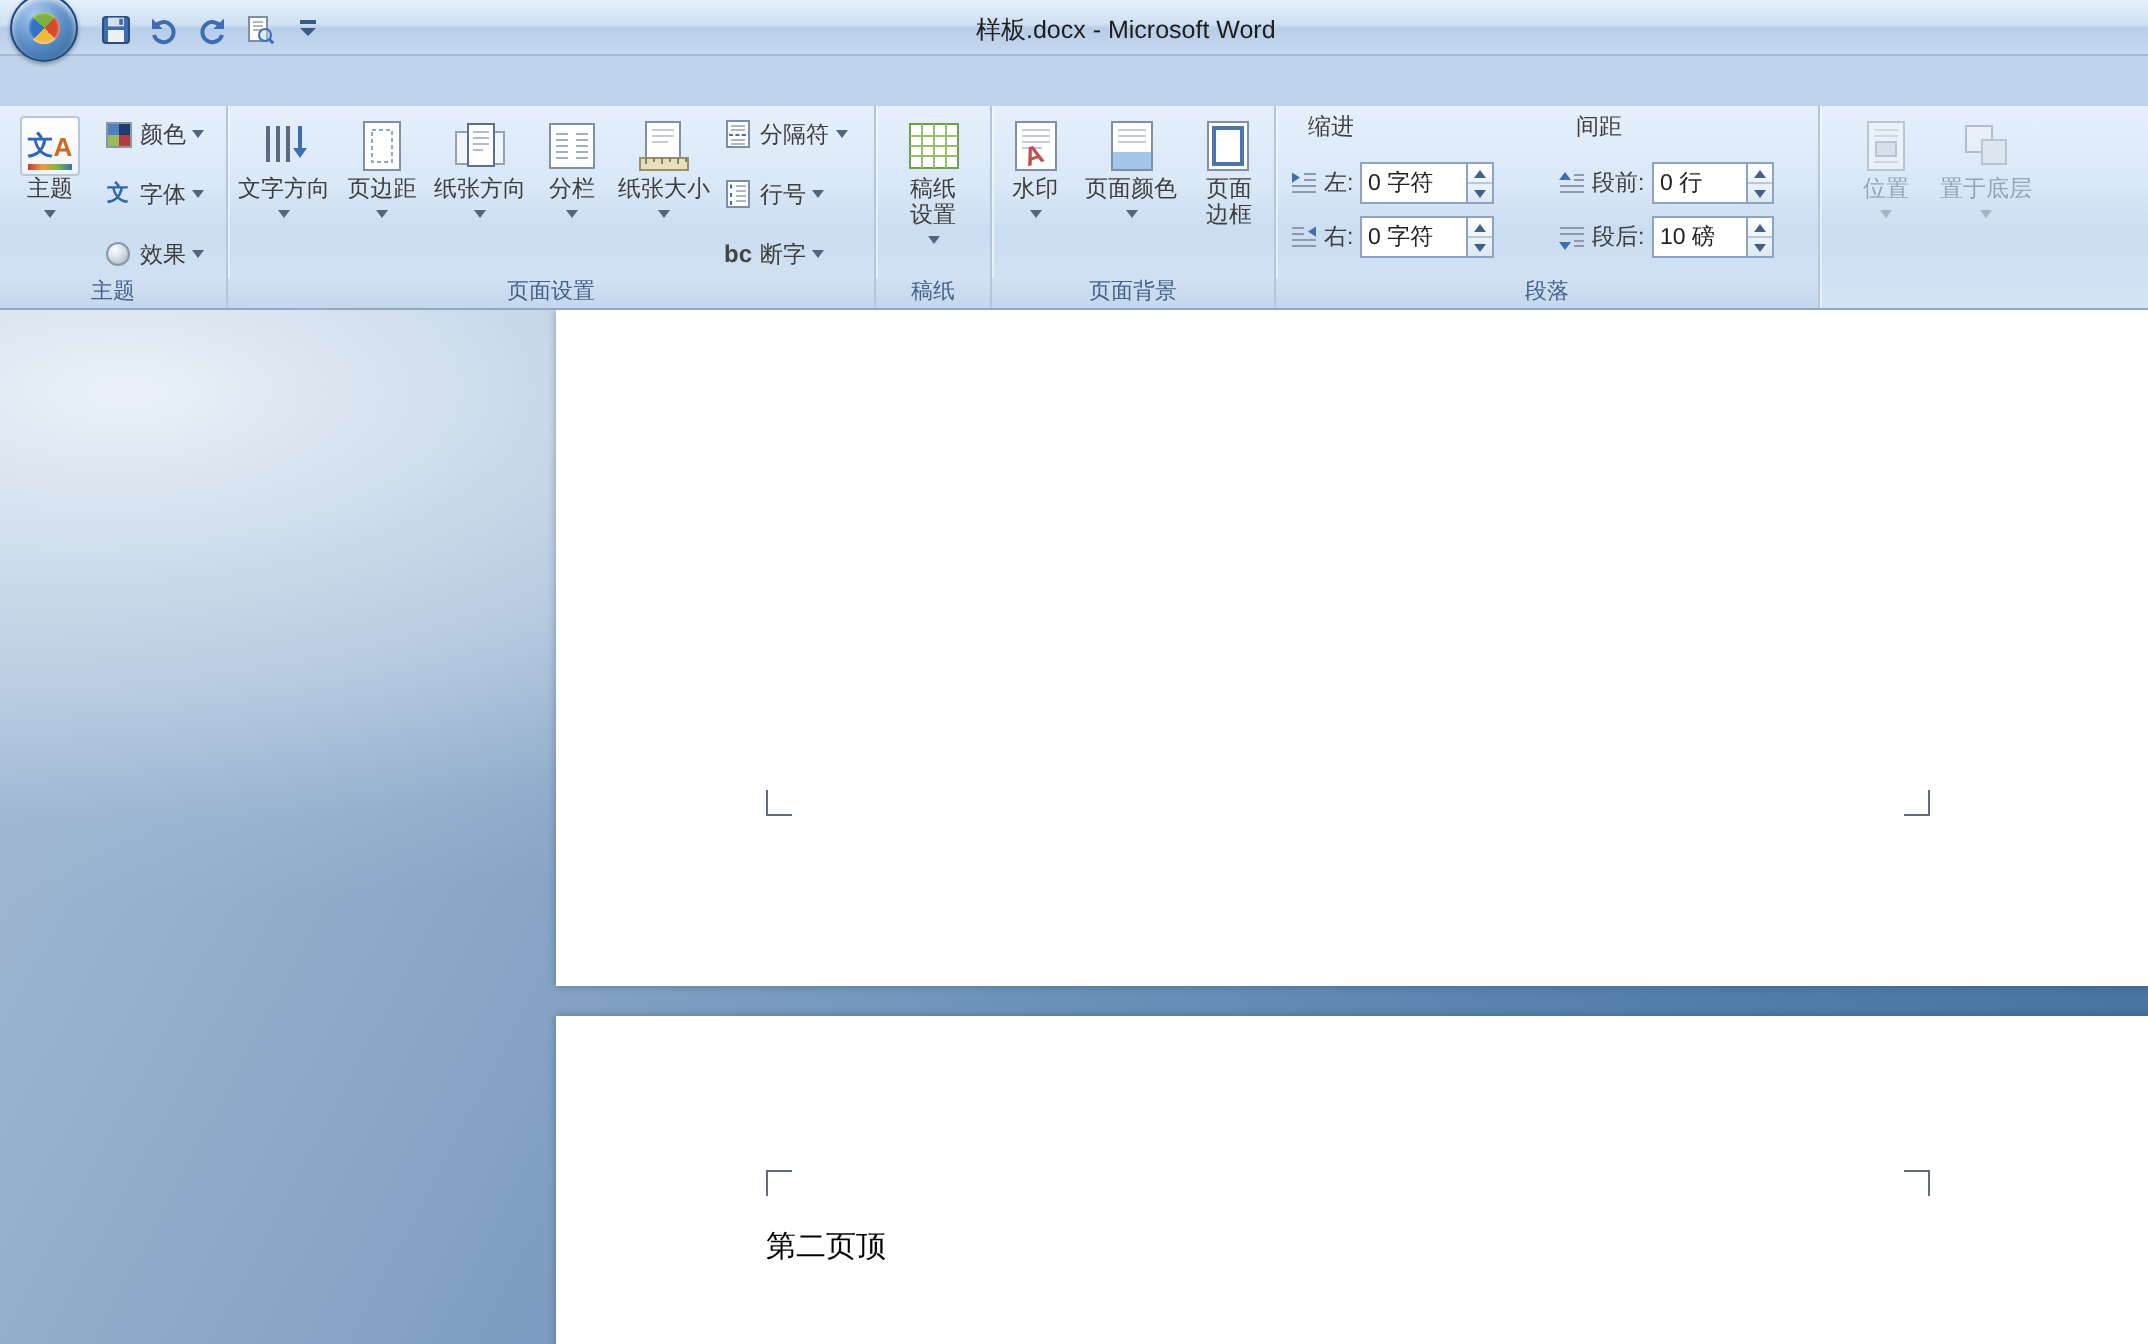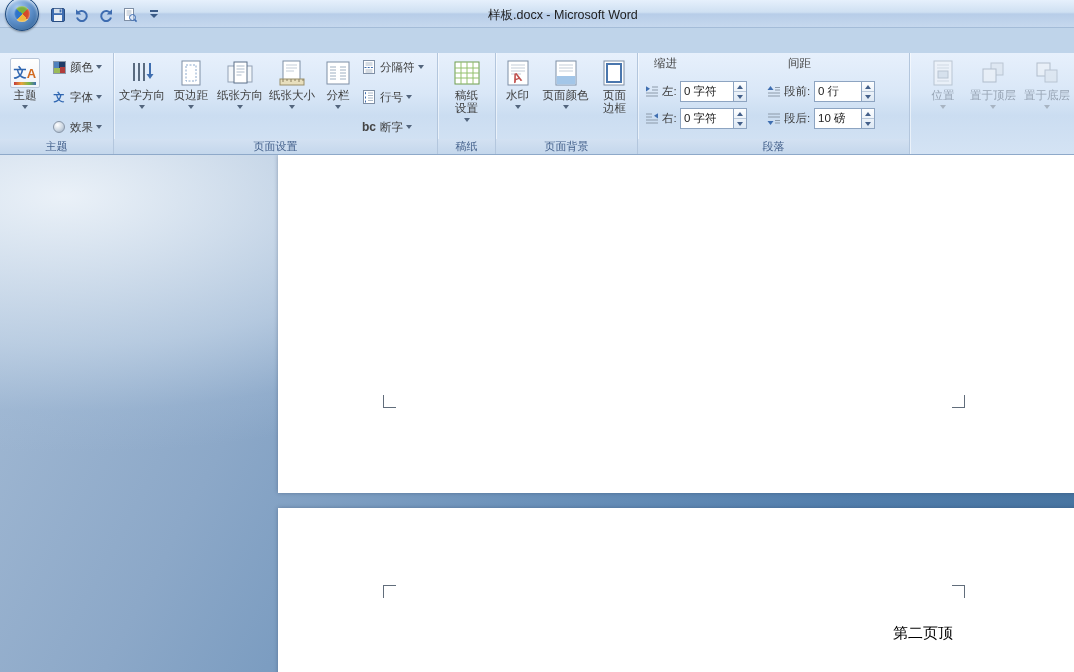--- a/index.html
+++ b/index.html
@@ -85,21 +85,21 @@
   radial-gradient(90% 80% at 6% 8%,rgba(242,247,252,.9) 0%,rgba(203,219,236,.62) 36%,rgba(163,188,216,.3) 52%,rgba(163,188,216,0) 62%),
   linear-gradient(118deg,#a7bdd6 0%,#8ca8c8 28%,#6c92ba 52%,#527eac 76%,#44719d 100%)}
 .page{position:absolute;left:278px;width:800px;background:#fff;box-shadow:0 0 4px rgba(40,60,90,.4)}
 .page1{top:0;height:338px}
 .page2{top:353px;height:220px}
 .cmark{position:absolute;width:13px;height:13px;border:0 solid #616d7b}
 .cm-bl{border-left-width:1px;border-bottom-width:1px}
 .cm-br{border-right-width:1px;border-bottom-width:1px}
 .cm-tl{border-left-width:1px;border-top-width:1px}
 .cm-tr{border-right-width:1px;border-top-width:1px}
-.p2-heading{position:absolute;left:105px;width:570px;top:116px;text-align:right;font-size:15px;color:#000}
+.p2-heading{position:absolute;left:105px;width:570px;top:106px;text-align:left;font-size:15px;color:#000}
 </style>
 </head>
 <body>
 
 <div class="window">
 
   <div class="titlebar">
     <div class="office-orb">
       <div class="orb-flower"></div>
     </div>
@@ -207,41 +207,41 @@
           <div class="bicon">
             <svg width="28" height="28" viewBox="0 0 28 28">
                 <rect x="2" y="7" width="24" height="16" fill="#f2f6fa" stroke="#93a2b5"></rect>
                 <rect x="8" y="3" width="13" height="21" fill="#fff" stroke="#5d7089"></rect>
                 <path d="M10.5 7h8M10.5 10h8M10.5 13h8M10.5 16h5" stroke="#aebccc"></path>
               </svg>
           </div>
           <div class="blabel">纸张方向</div>
           <div class="dd"></div>
         </div>
+        <div class="bigbtn" style="width:40px">
+          <div class="bicon">
+            <svg width="28" height="28" viewBox="0 0 28 28">
+                <rect x="3" y="3" width="22" height="22" fill="#fff" stroke="#7f8fa5"></rect>
+                <path d="M6 8h6M6 11h6M6 14h6M6 17h6M6 20h6" stroke="#9fb0c2"></path>
+                <path d="M16 8h6M16 11h6M16 14h6M16 17h6M16 20h6" stroke="#9fb0c2"></path>
+              </svg>
+          </div>
+          <div class="blabel">分栏</div>
+          <div class="dd"></div>
+        </div>
         <div class="bigbtn" style="width:52px">
           <div class="bicon">
             <svg width="28" height="28" viewBox="0 0 28 28">
                 <rect x="5" y="2" width="17" height="21" fill="#fff" stroke="#7f8fa5"></rect>
                 <path d="M8 6h11M8 9h11M8 12h8" stroke="#c3cdd8"></path>
                 <rect x="2" y="20" width="24" height="6" fill="#e8dfbd" stroke="#9a8f6a"></rect>
                 <path d="M5 20v3M9 20v2M13 20v3M17 20v2M21 20v3M25 20v2" stroke="#8a7f5e"></path>
               </svg>
           </div>
           <div class="blabel">纸张大小</div>
-          <div class="dd"></div>
-        </div>
-        <div class="bigbtn" style="width:40px">
-          <div class="bicon">
-            <svg width="28" height="28" viewBox="0 0 28 28">
-                <rect x="3" y="3" width="22" height="22" fill="#fff" stroke="#7f8fa5"></rect>
-                <path d="M6 8h6M6 11h6M6 14h6M6 17h6M6 20h6" stroke="#9fb0c2"></path>
-                <path d="M16 8h6M16 11h6M16 14h6M16 17h6M16 20h6" stroke="#9fb0c2"></path>
-              </svg>
-          </div>
-          <div class="blabel">分栏</div>
           <div class="dd"></div>
         </div>
         <div class="smallcol" style="width:76px">
           <div class="smallbtn">
             <span class="sicon">
               <svg width="16" height="16" viewBox="0 0 16 16">
                   <rect x="2.5" y="1.5" width="11" height="13" fill="#fff" stroke="#7f8fa5"></rect>
                   <path d="M4.5 4h7M4.5 6h7" stroke="#aab8c8"></path>
                   <path d="M3.5 8.5h9" stroke="#3f6eb0" stroke-dasharray="2 1.2"></path>
                   <path d="M4.5 11h7M4.5 13h7" stroke="#aab8c8"></path>
@@ -355,21 +355,21 @@
               </svg>
           </span>
           <span class="plabel" style="width:20px">右:</span>
           <input class="numbox" style="width: 54px;" value="0 字符">
           <span class="spin">
               <span class="sup"></span>
               <span class="sdn"></span>
             </span>
         </div>
       </div>
-      <div class="pcol" style="left:128px;width:130px">
+      <div class="pcol" style="left:140px;width:130px">
         <div class="prow">
           <span class="sicon">
             <svg width="16" height="16" viewBox="0 0 16 16">
                 <path d="M1.5 6h6L4.5 2z" fill="#3f6eb0"></path>
                 <path d="M9 3.5h5M9 6h5M2 9h12M2 12h12" stroke="#8c9aa9"></path>
               </svg>
           </span>
           <span class="plabel" style="width:32px">段前:</span>
           <input class="numbox" style="width: 48px;" value="0 行">
           <span class="spin">
@@ -405,30 +405,20 @@
                 <path d="M8 6h12M8 9h12M8 22h12" stroke="#c0c9d2"></path>
                 <rect x="9" y="12" width="10" height="7" fill="#cfd9e4" stroke="#9aa6b4"></rect>
               </svg>
           </div>
           <div class="blabel">位置</div>
           <div class="dd"></div>
         </div>
         <div class="bigbtn disabled" style="width:54px">
           <div class="bicon">
             <svg width="28" height="28" viewBox="0 0 28 28" opacity="0.55">
-                <rect x="12" y="4" width="12" height="12" fill="#dbe3ec" stroke="#9aa6b4"></rect>
-                <rect x="4" y="10" width="13" height="13" fill="#eef2f6" stroke="#8b98a8"></rect>
-              </svg>
-          </div>
-          <div class="blabel">置于顶层</div>
-          <div class="dd"></div>
-        </div>
-        <div class="bigbtn disabled" style="width:54px">
-          <div class="bicon">
-            <svg width="28" height="28" viewBox="0 0 28 28" opacity="0.55">
                 <rect x="4" y="4" width="13" height="13" fill="#eef2f6" stroke="#8b98a8"></rect>
                 <rect x="12" y="11" width="12" height="12" fill="#dbe3ec" stroke="#9aa6b4"></rect>
               </svg>
           </div>
           <div class="blabel">置于底层</div>
           <div class="dd"></div>
         </div>
       </div>
     </div>
 

